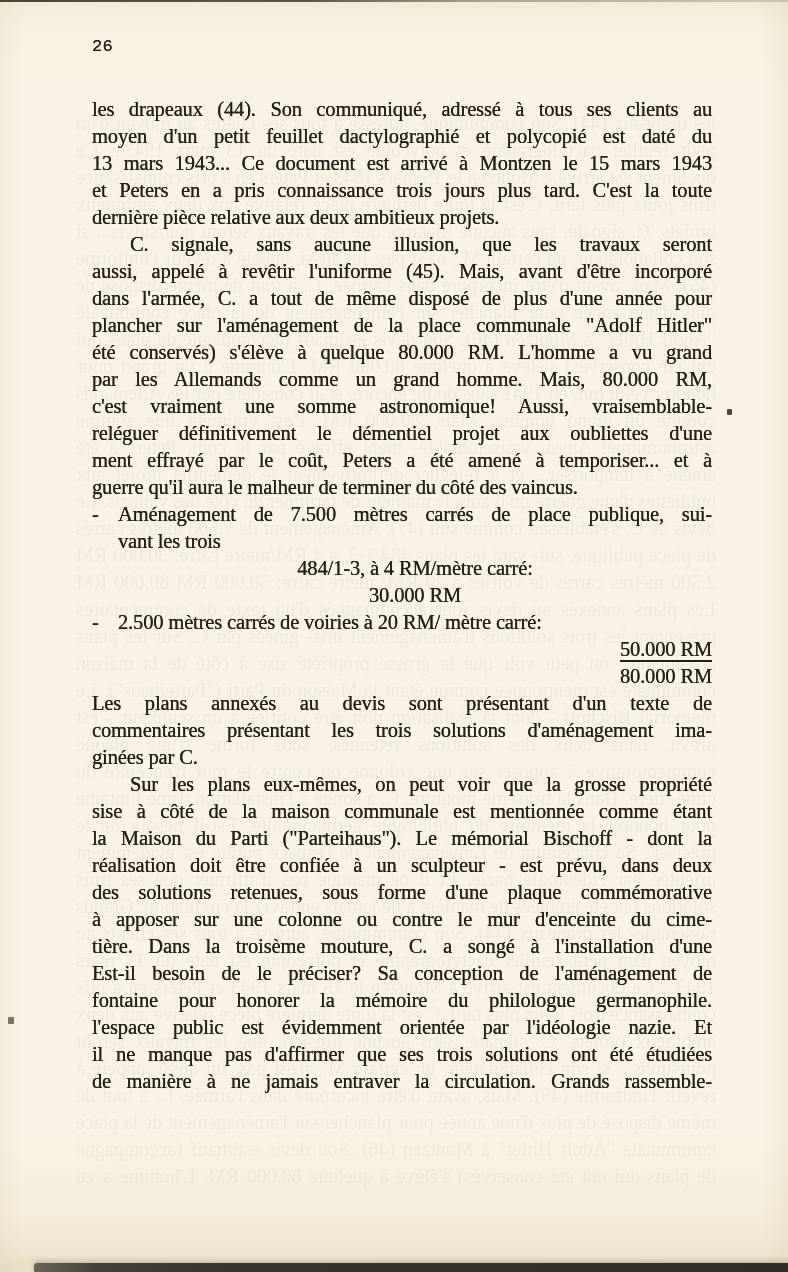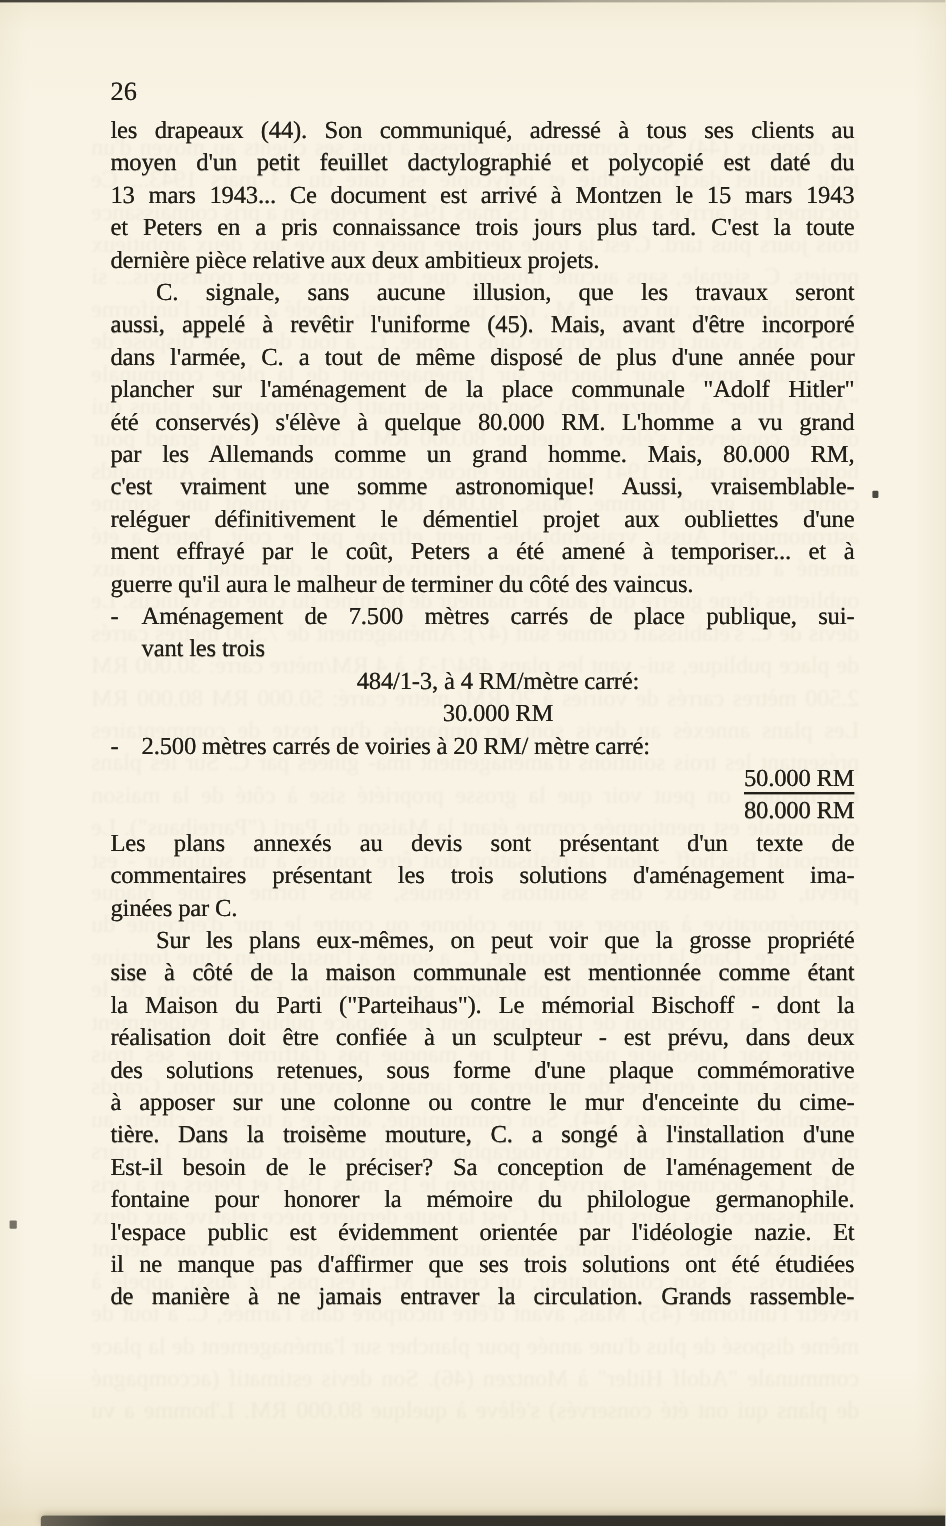--- a/index.html
+++ b/index.html
@@ -41,23 +41,24 @@
   .speck-left{left:8px;top:1017px;width:6px;height:7px;background:#56524a;opacity:.8;}
   
   .ghost{
     position:absolute;left:76px;top:110px;width:640px;height:1080px;
     transform:scaleX(-1);
     opacity:.05;filter:blur(.7px);
     font-size:20px;line-height:27px;text-align:justify;
     color:#4a463c;overflow:hidden;pointer-events:none;
   }
   .page-number{
-    position:absolute;left:92px;top:63px;
-    font-size:22px;letter-spacing:.2px;
+    position:absolute;left:92px;top:37px;
+    font-size:17px;letter-spacing:.2px;
     text-shadow:0 0 .5px rgba(34,31,25,.9);
+    font-family:Liberation Mono, monospace;
   }
   .column{
     position:absolute;left:92px;top:96px;width:620px;z-index:2;
   }
   .line{
     position:relative;
     font-size:20.5px;line-height:27px;letter-spacing:-.15px;
     text-shadow:0 0 .5px rgba(34,31,25,.85), .2px .2px 0 rgba(34,31,25,.35);
   }
   .a-j{text-align:justify;text-align-last:justify;}

